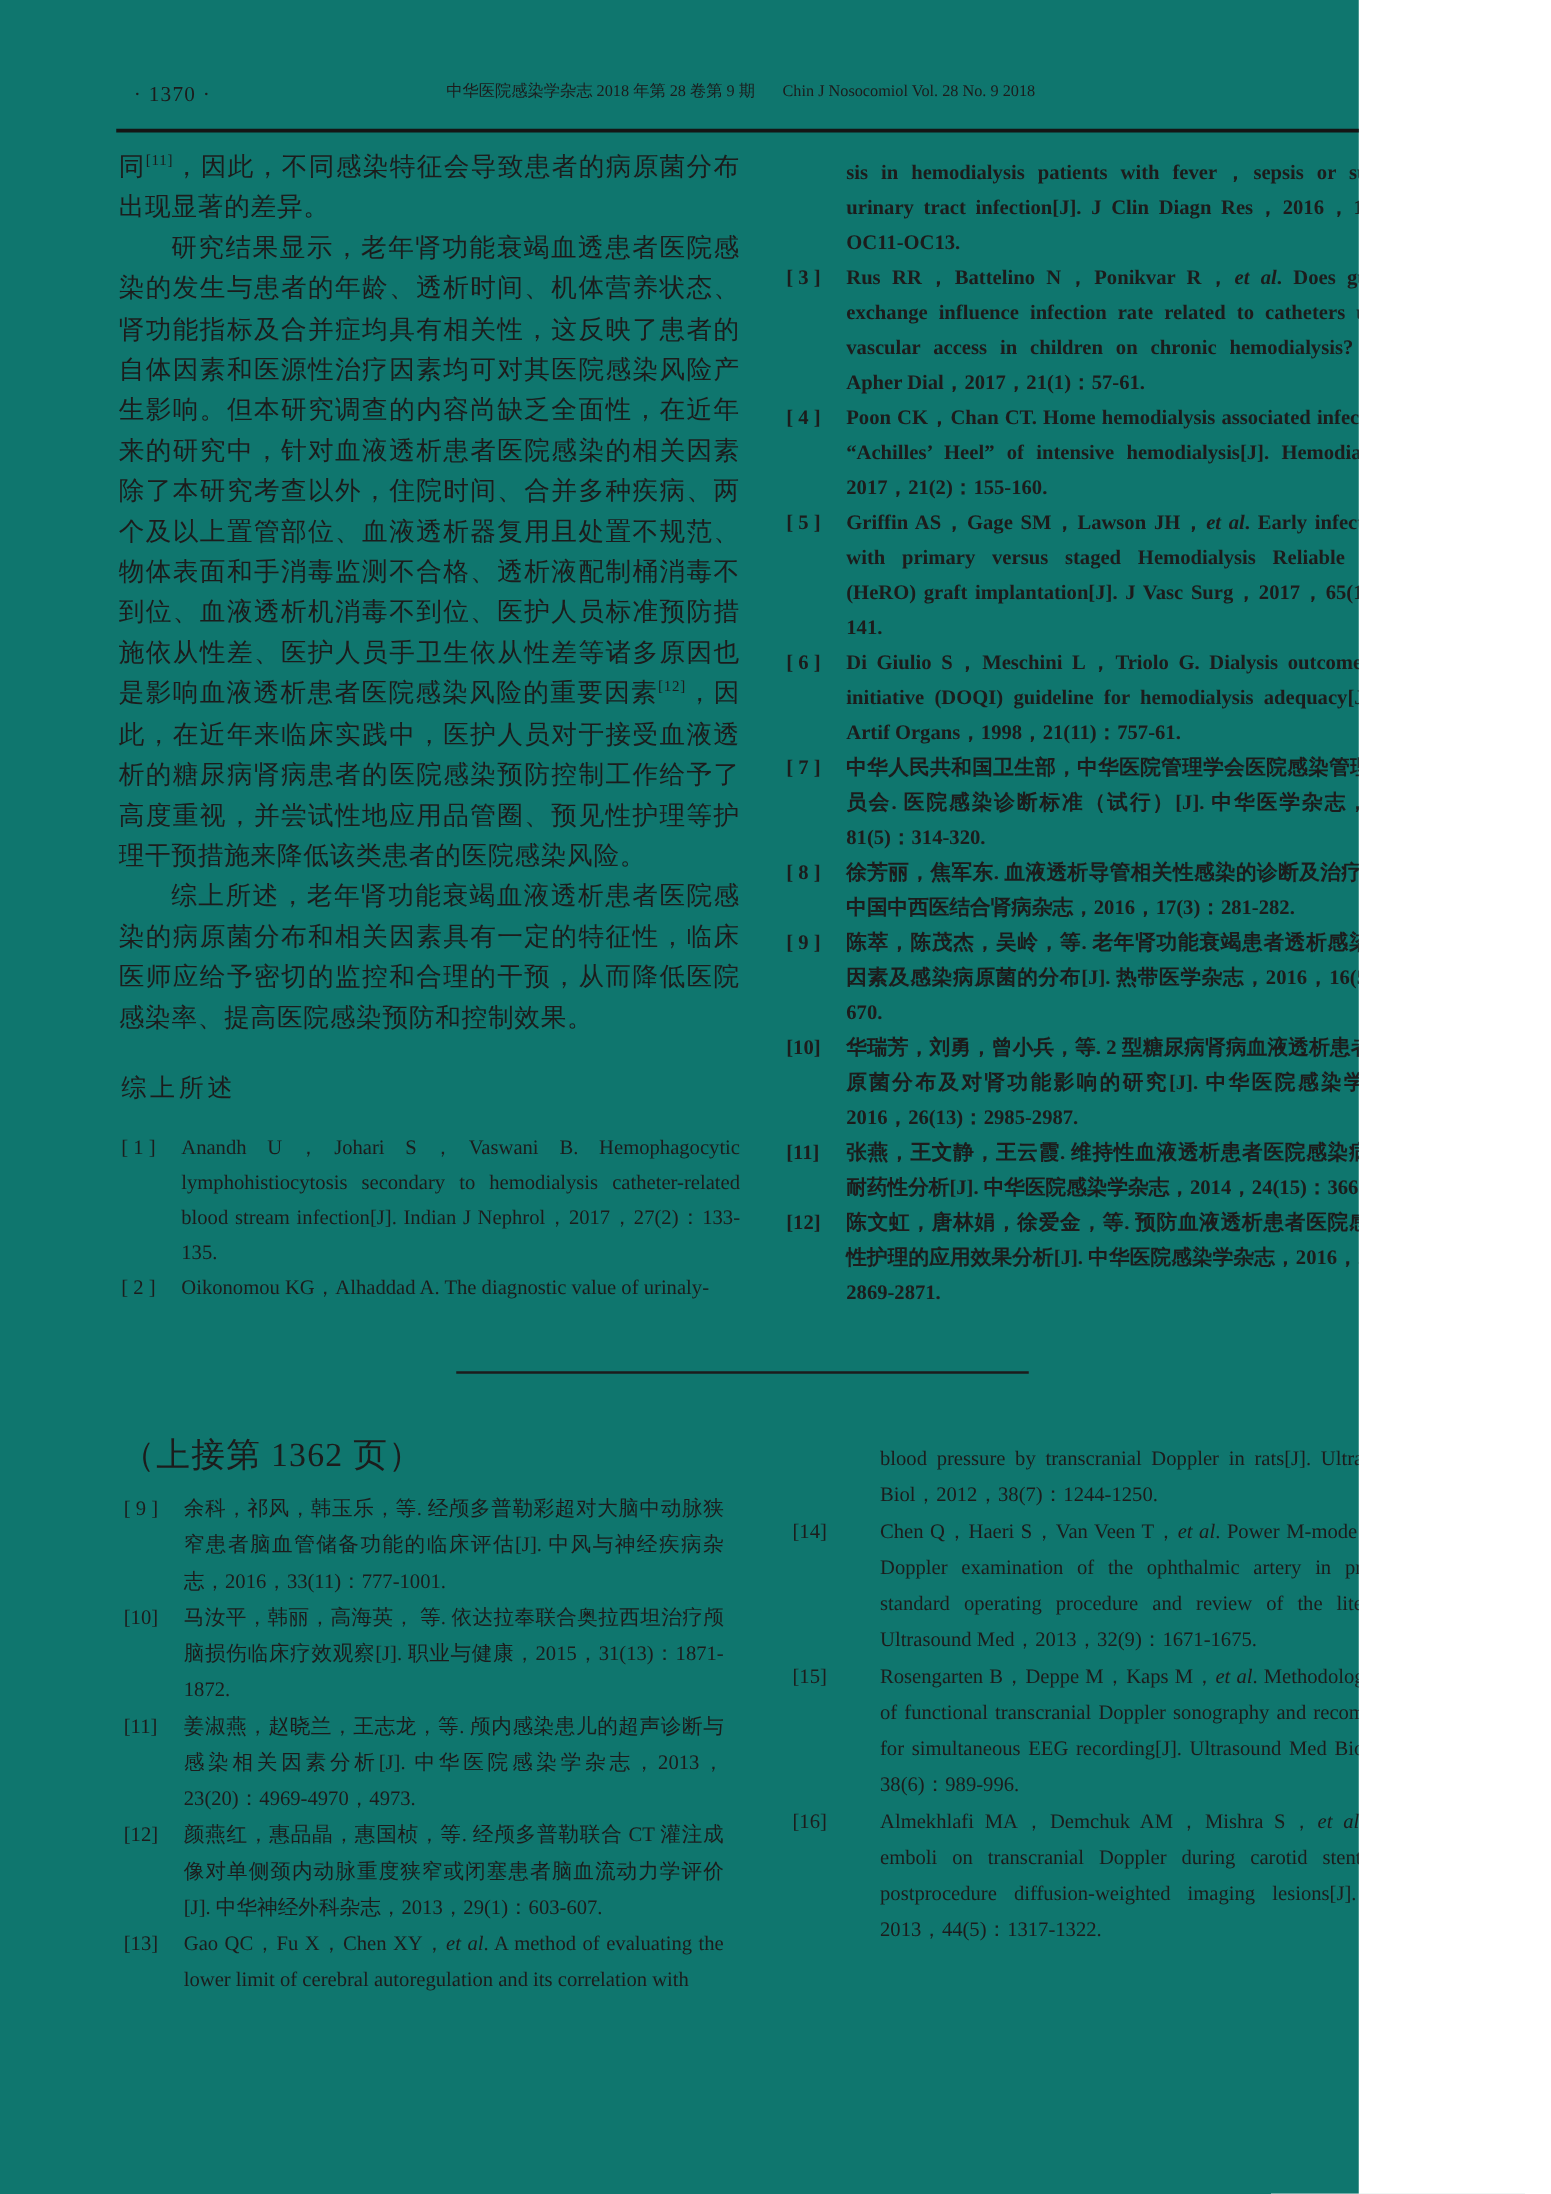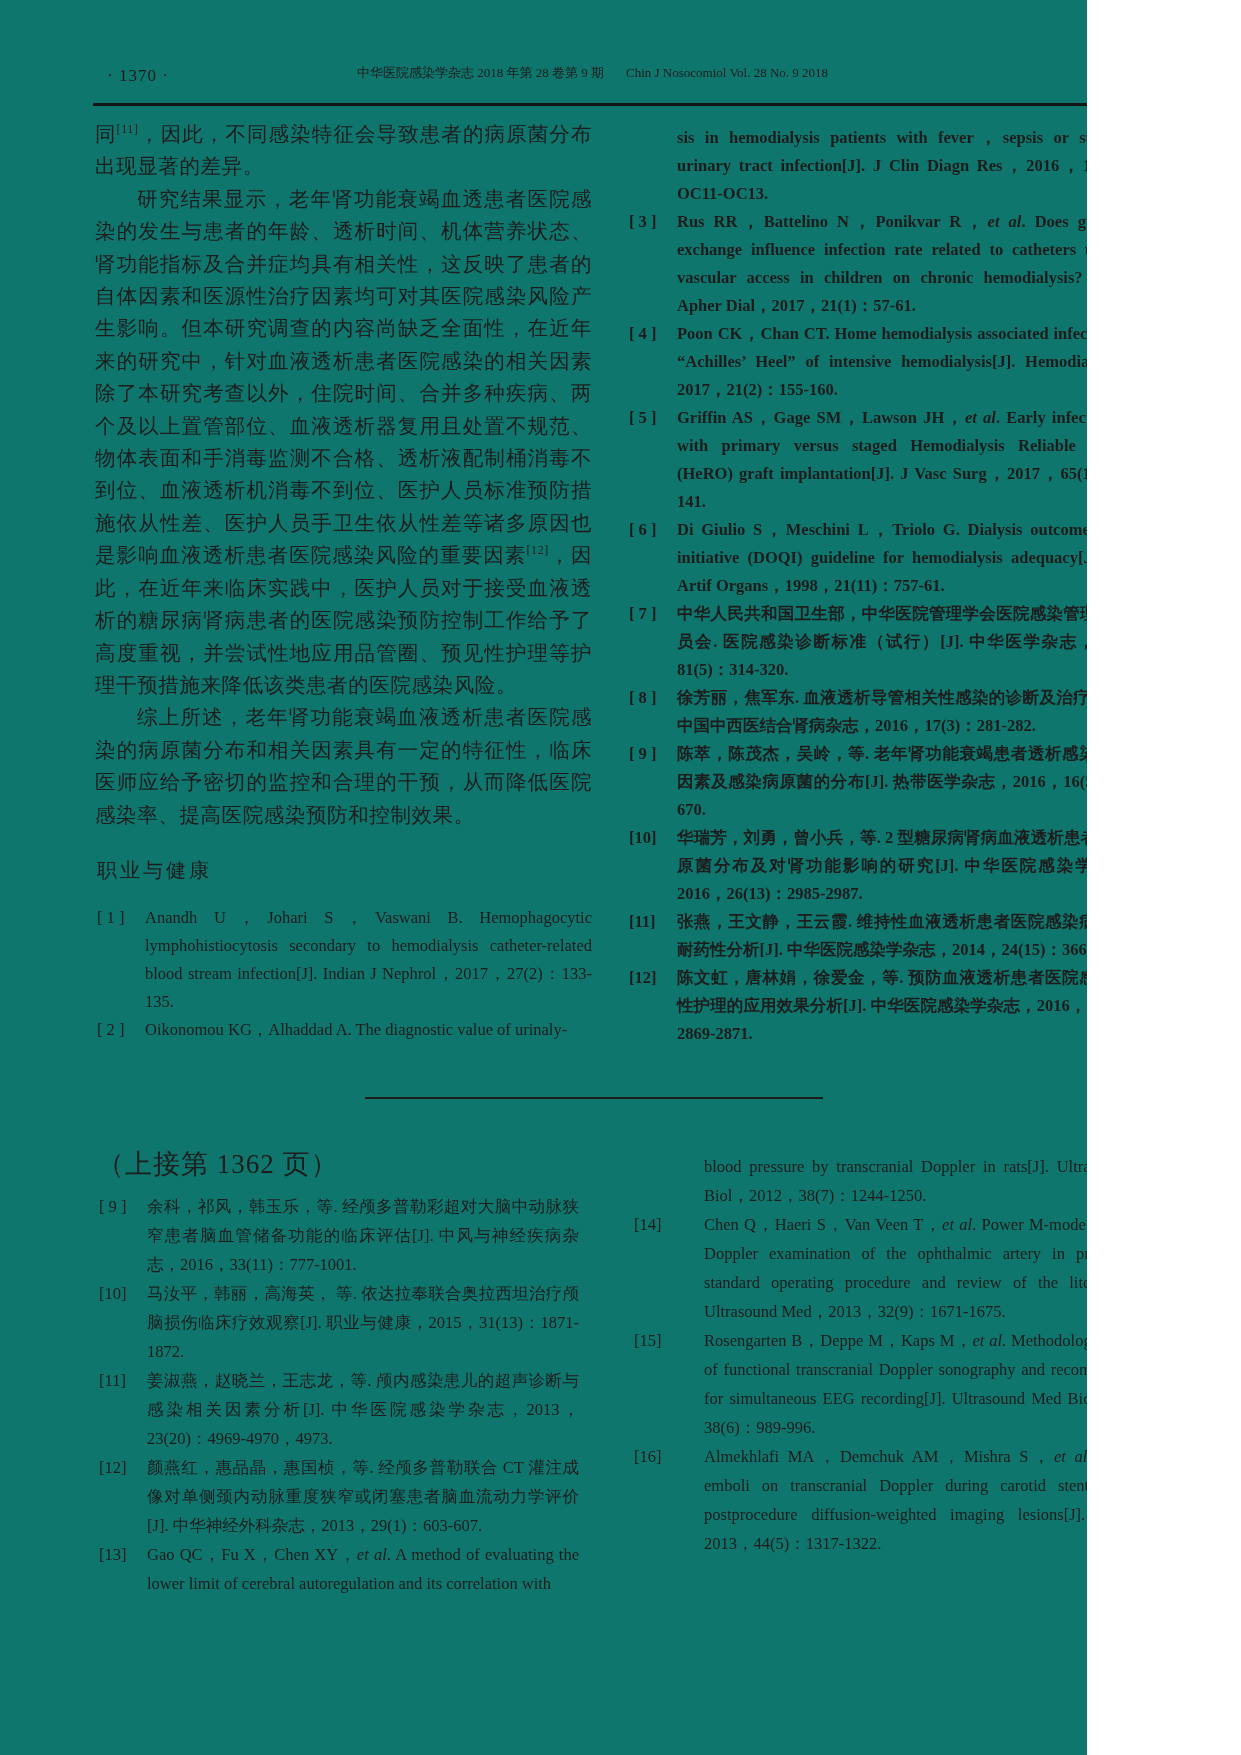--- a/index.html
+++ b/index.html
@@ -79,21 +79,21 @@
   </div>
 
   <div class="header-rule"></div>
 
   <div class="a1-left">
     <div>
         <p class="para">同<sup>[11]</sup>，因此，不同感染特征会导致患者的病原菌分布出现显著的差异。</p>
         <p class="para indent">研究结果显示，老年肾功能衰竭血透患者医院感染的发生与患者的年龄、透析时间、机体营养状态、肾功能指标及合并症均具有相关性，这反映了患者的自体因素和医源性治疗因素均可对其医院感染风险产生影响。但本研究调查的内容尚缺乏全面性，在近年来的研究中，针对血液透析患者医院感染的相关因素除了本研究考查以外，住院时间、合并多种疾病、两个及以上置管部位、血液透析器复用且处置不规范、物体表面和手消毒监测不合格、透析液配制桶消毒不到位、血液透析机消毒不到位、医护人员标准预防措施依从性差、医护人员手卫生依从性差等诸多原因也是影响血液透析患者医院感染风险的重要因素<sup>[12]</sup>，因此，在近年来临床实践中，医护人员对于接受血液透析的糖尿病肾病患者的医院感染预防控制工作给予了高度重视，并尝试性地应用品管圈、预见性护理等护理干预措施来降低该类患者的医院感染风险。</p>
         <p class="para indent">综上所述，老年肾功能衰竭血液透析患者医院感染的病原菌分布和相关因素具有一定的特征性，临床医师应给予密切的监控和合理的干预，从而降低医院感染率、提高医院感染预防和控制效果。</p>
       </div>
-    <h3 class="refs-heading">职业与健康</h3>
+    <h3 class="refs-heading">综上所述</h3>
     <div>
         <div class="ref">
           <span class="ref-num">[ 1 ]</span>
           <div class="ref-text">Anandh U，Johari S，Vaswani B. Hemophagocytic lymphohistiocytosis secondary to hemodialysis catheter-related blood stream infection[J]. Indian J Nephrol，2017，27(2)：133-135.</div>
         </div>
         <div class="ref">
           <span class="ref-num">[ 2 ]</span>
           <div class="ref-text">Oikonomou KG，Alhaddad A. The diagnostic value of urinaly-</div>
         </div>
       </div>

